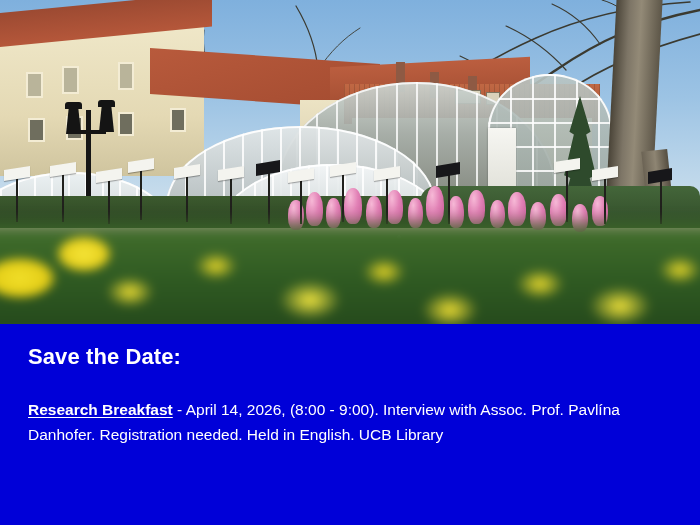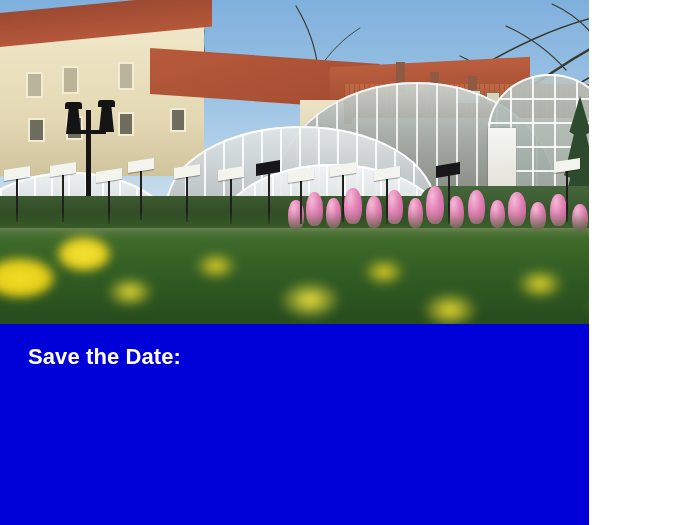--- a/index.html
+++ b/index.html
@@ -9,21 +9,21 @@
   }
   body {
     width: 700px;
     height: 525px;
     overflow: hidden;
     font-family: "Liberation Sans", sans-serif;
   }
 
   #newsletter {
     position: relative;
-    width: 589px;
+    width: 700px;
     height: 525px;
     overflow: hidden;
   }
 
   
   .photo {
     position: absolute;
     left: 0;
     top: 0;
     width: 700px;
@@ -517,16 +517,19 @@
 
     <div class="foreground"></div>
     <div class="fg-blades"></div>
   </div>
 
   <div class="panel">
     <div class="panel-inner">
       <h1 class="headline">Save the Date:</h1>
 
 
+      <p class="event">
+        <span class="event-title">Research Breakfast</span><span> - April 14, 2026, (8:00 - 9:00). Interview with Assoc. Prof. Pavlína Danhofer. Registration needed. Held in English. UCB Library</span>
+      </p>
     </div>
   </div>
 
 </div>
 
 </body></html>

